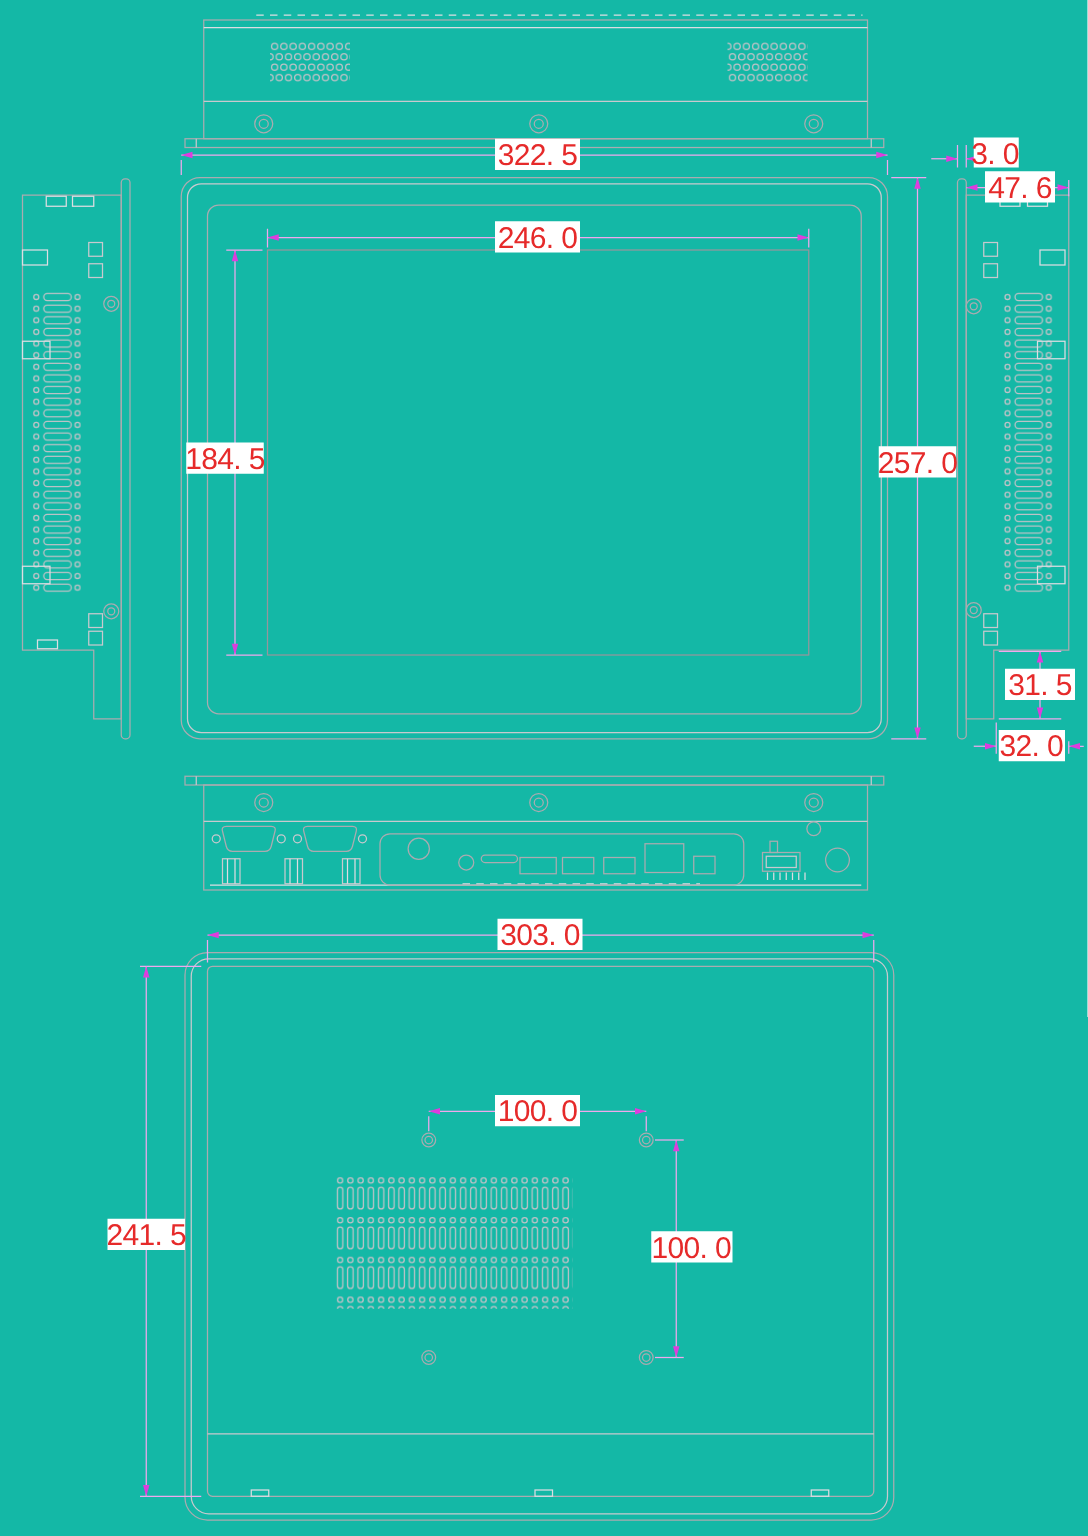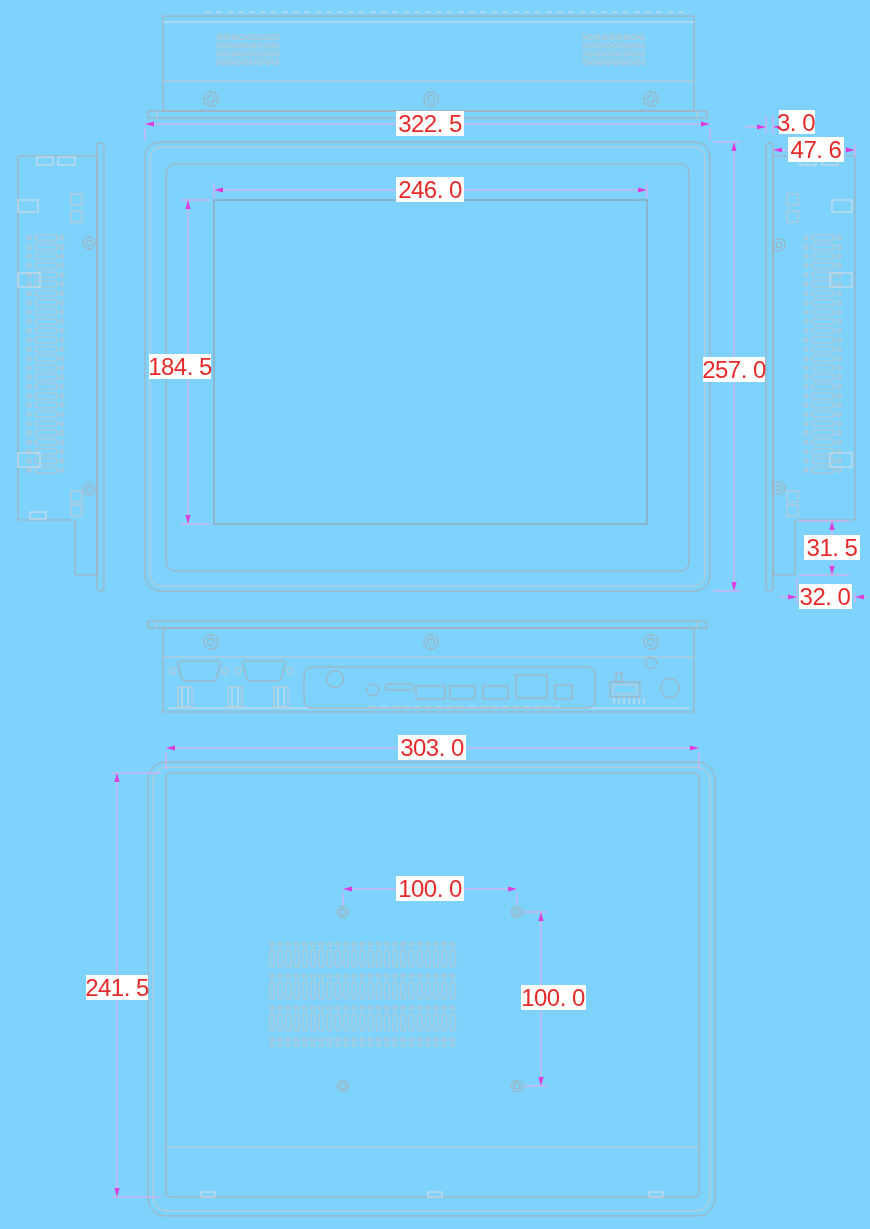--- a/index.html
+++ b/index.html
@@ -1,16 +1,16 @@
 <!DOCTYPE html>
 <html><head>
 <meta charset="utf-8">
 <style>
   html,body{margin:0;padding:0;background:#ffffff;}
-  #stage{position:relative;width:870px;height:1229px;background:#7dd3fc;overflow:hidden;}
+  #stage{position:relative;width:870px;height:1229px;background:#14b8a6;overflow:hidden;}
   svg{position:absolute;left:0;top:0;}
   .ol { stroke:#ababb0; fill:none; stroke-width:1; }
   .ol2{ stroke:#c9c9ce; fill:none; stroke-width:1; }
   .ol3{ stroke:#dddde2; fill:none; stroke-width:1; }
   .scr{ stroke:#96969c; fill:none; stroke-width:1; }
   .vl { stroke:#c2c2c7; fill:none; stroke-width:1; }
   .dl { stroke:#f0a8ed; fill:none; stroke-width:1; }
   .ar { fill:#dd3ddd; stroke:none; }
   .bg { fill:#ffffff; stroke:none; }
   .dim{ font-family:"Liberation Sans",sans-serif; font-size:24px; fill:#e62a2a;

